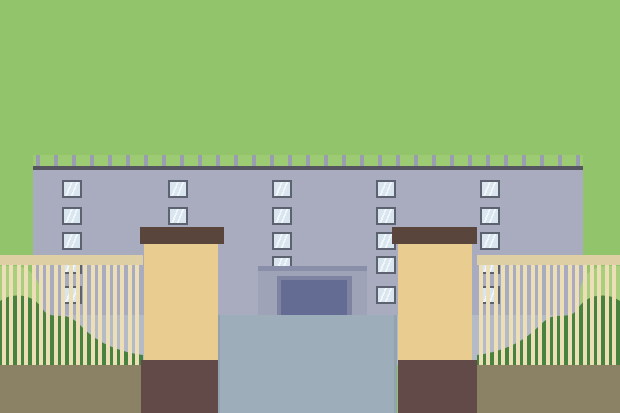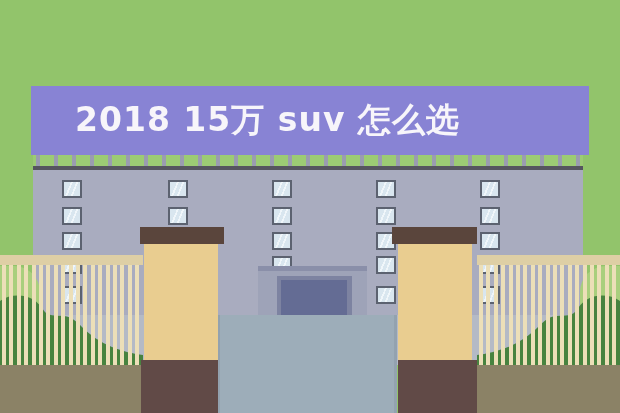--- a/index.html
+++ b/index.html
@@ -35,23 +35,20 @@
   .cap{top:227px;height:17px;background:var(--cap);}
   .shaft{top:244px;height:116px;background:var(--shaft);}
   .base{top:360px;height:53px;background:var(--base);}
   .ground{top:365px;height:48px;background:var(--ground);}
 </style>
 </head>
 <body>
 
 <div id="stage">
 
-  <div class="banner">
-    <span>2018 15万 suv 怎么选</span>
-  </div>
 
   <div class="railing" id="railing">
       <div class="post" style="left: 3px;"></div>
       <div class="post" style="left: 21px;"></div>
       <div class="post" style="left: 39px;"></div>
       <div class="post" style="left: 57px;"></div>
       <div class="post" style="left: 75px;"></div>
       <div class="post" style="left: 93px;"></div>
       <div class="post" style="left: 111px;"></div>
       <div class="post" style="left: 129px;"></div>

